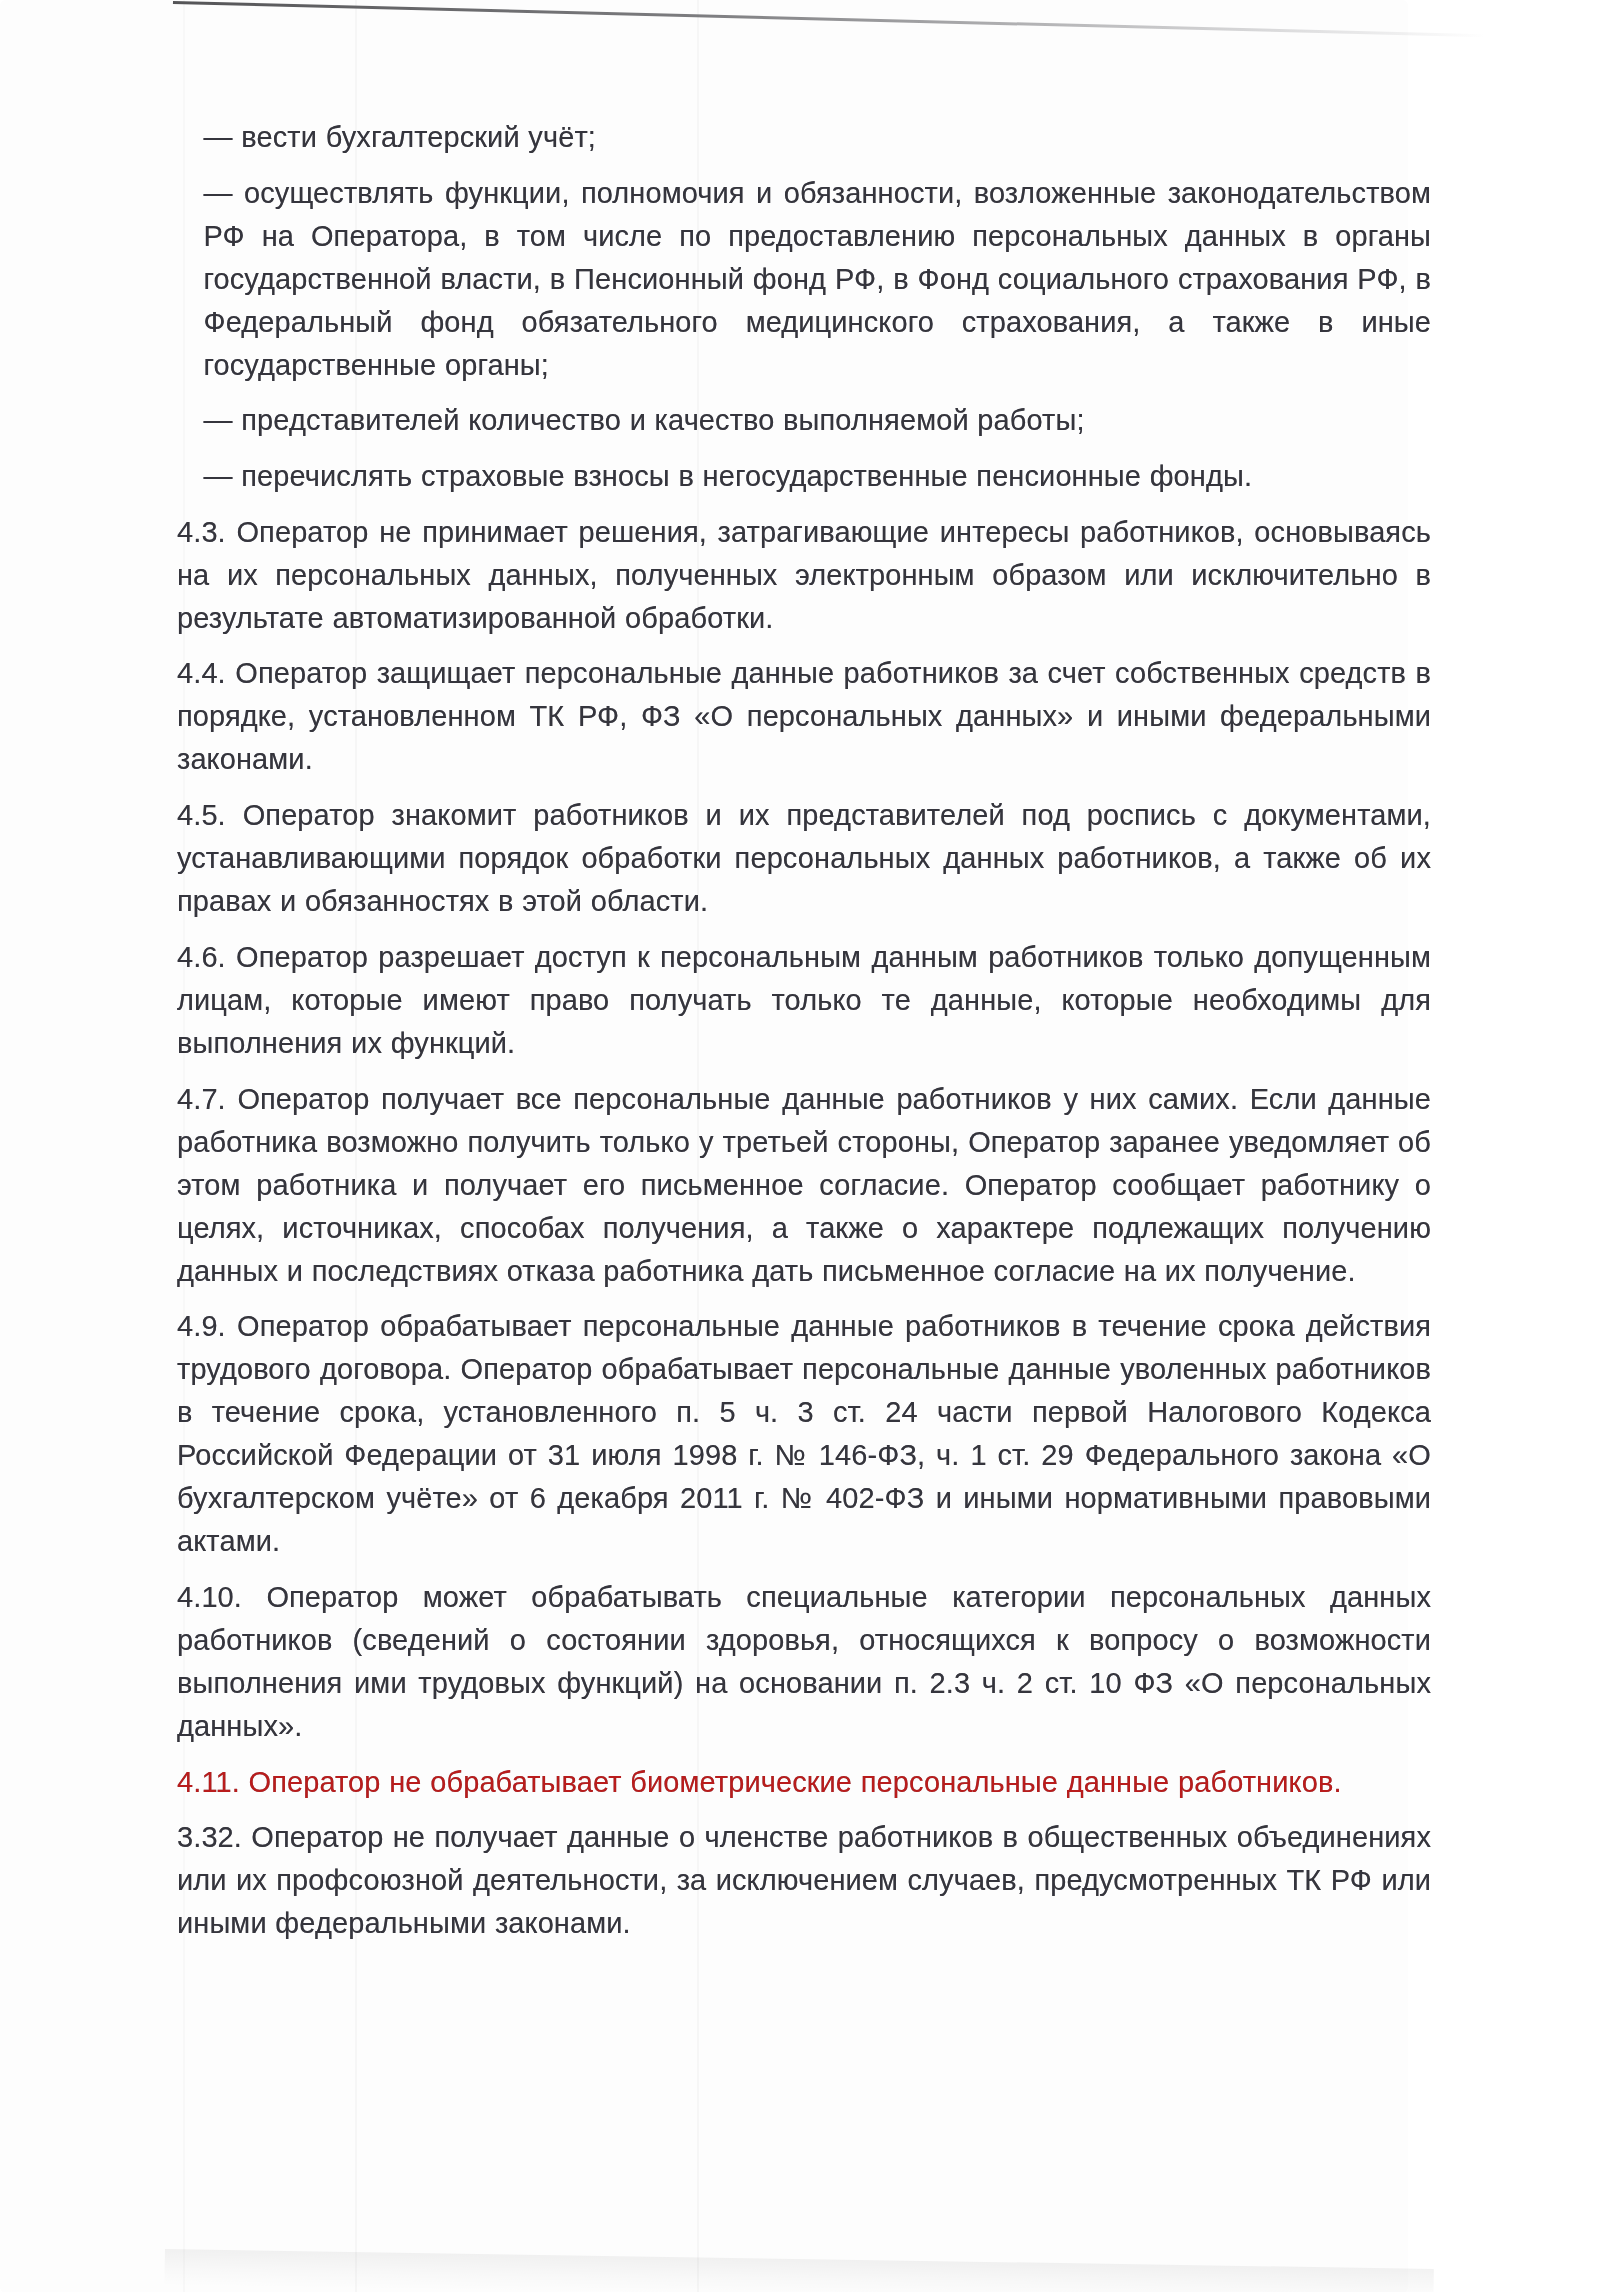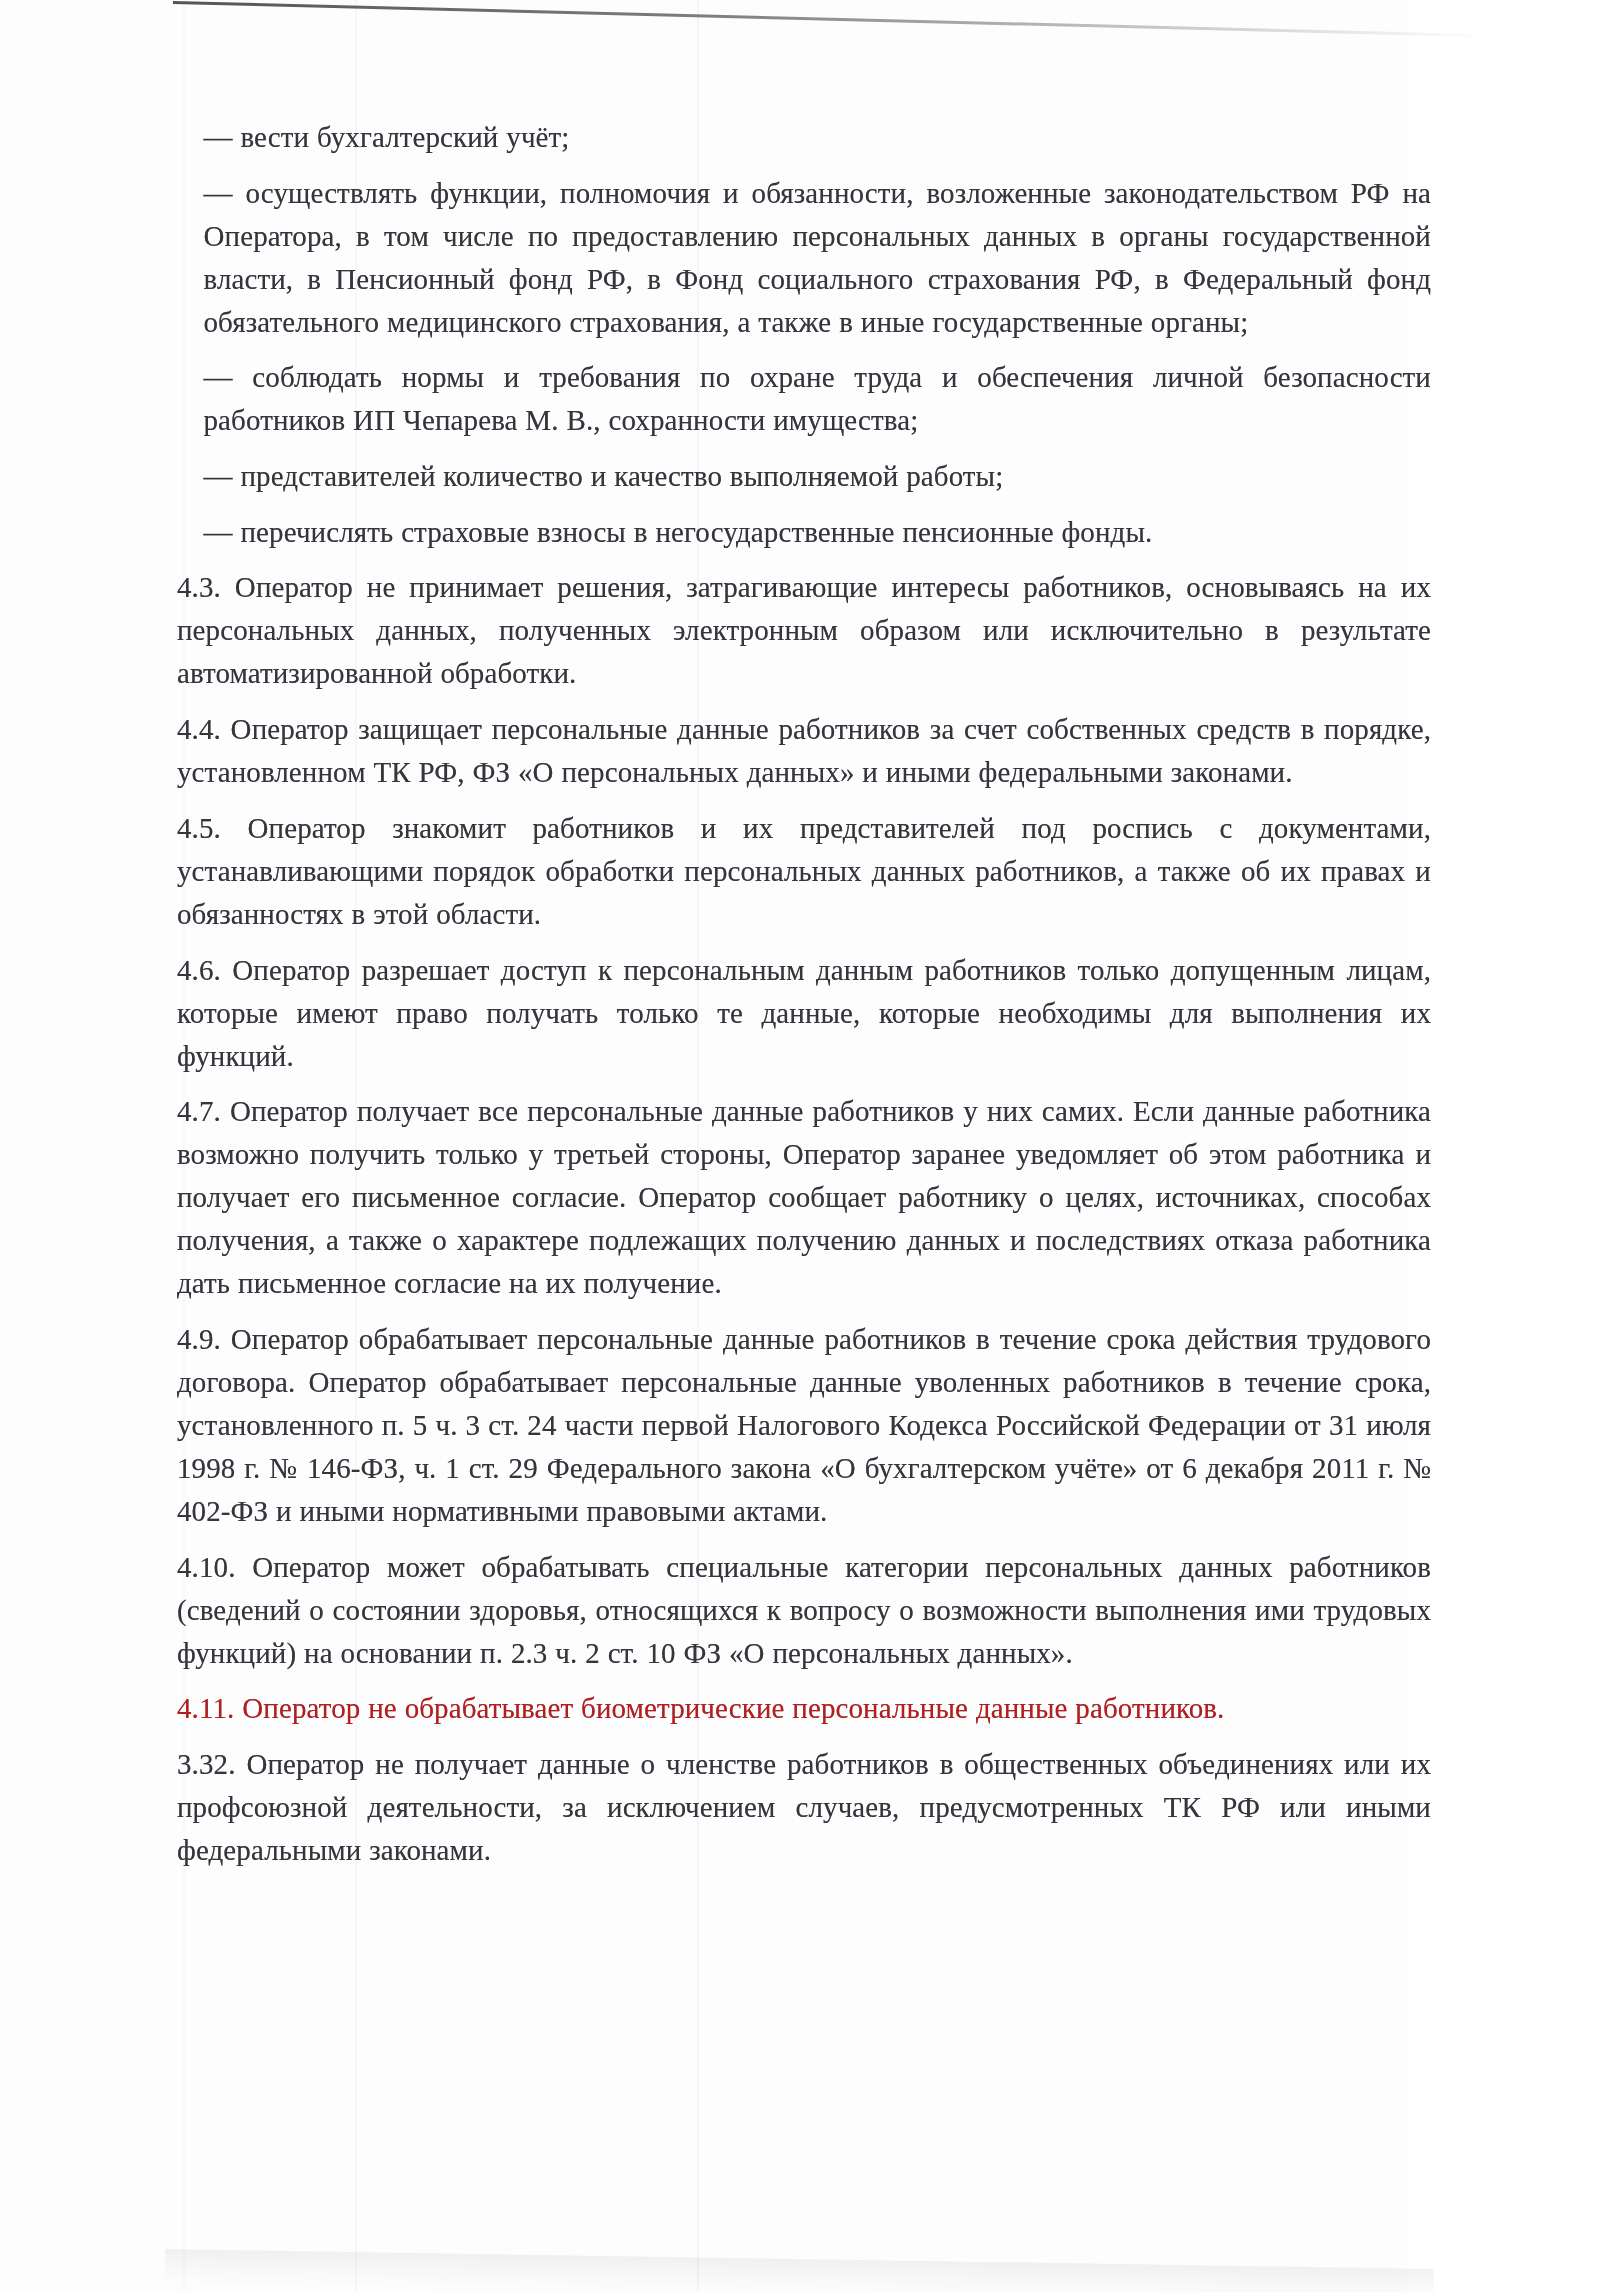--- a/index.html
+++ b/index.html
@@ -8,21 +8,21 @@
     width: 1623px;
     height: 2293px;
     overflow: hidden;
     background: #ffffff;
   }
   .page {
     position: relative;
     width: 1408px;
     height: 2293px;
     background: #fdfdfd;
-    font-family: Liberation Serif, serif;
+    font-family: Liberation Sans, sans-serif;
     border-radius: 6px;
   }
   .content {
     position: absolute;
     top: 116px;
     left: 177px;
     width: 1254px;
   }
   p.para {
     margin: 0 0 12.7px 0;
@@ -74,21 +74,20 @@
 
 <div class="page" style="background: rgb(253, 253, 253);">
   <div class="artifact top-edge"></div>
   <div class="artifact streak streak-1"></div>
   <div class="artifact streak streak-2"></div>
   <div class="artifact streak streak-3"></div>
 
   <section class="content">
       <p class="para dash" style="color: rgb(53, 53, 61);"><span class="num">—</span> <span class="txt">вести бухгалтерский учёт;</span></p>
       <p class="para dash" style="color: rgb(53, 53, 61);"><span class="num">—</span> <span class="txt">осуществлять функции, полномочия и обязанности, возложенные законодательством РФ на Оператора, в том числе по предоставлению персональных данных в органы государственной власти, в Пенсионный фонд РФ, в Фонд социального страхования РФ, в Федеральный фонд обязательного медицинского страхования, а также в иные государственные органы;</span></p>
-      <p class="para dash" style="color: rgb(53, 53, 61);"><span class="num">—</span> <span class="txt">соблюдать нормы и требования по охране труда и обеспечения личной безопасности работников ИП Чепарева М. В., сохранности имущества;</span></p>
       <p class="para dash" style="color: rgb(53, 53, 61);"><span class="num">—</span> <span class="txt">представителей количество и качество выполняемой работы;</span></p>
       <p class="para dash" style="color: rgb(53, 53, 61);"><span class="num">—</span> <span class="txt">перечислять страховые взносы в негосударственные пенсионные фонды.</span></p>
       <p class="para clause" style="color: rgb(53, 53, 61);"><span class="num">4.3.</span> <span class="txt">Оператор не принимает решения, затрагивающие интересы работников, основываясь на их персональных данных, полученных электронным образом или исключительно в результате автоматизированной обработки.</span></p>
       <p class="para clause" style="color: rgb(53, 53, 61);"><span class="num">4.4.</span> <span class="txt">Оператор защищает персональные данные работников за счет собственных средств в порядке, установленном ТК РФ, ФЗ «О персональных данных» и иными федеральными законами.</span></p>
       <p class="para clause" style="color: rgb(53, 53, 61);"><span class="num">4.5.</span> <span class="txt">Оператор знакомит работников и их представителей под роспись с документами, устанавливающими порядок обработки персональных данных работников, а также об их правах и обязанностях в этой области.</span></p>
       <p class="para clause" style="color: rgb(53, 53, 61);"><span class="num">4.6.</span> <span class="txt">Оператор разрешает доступ к персональным данным работников только допущенным лицам, которые имеют право получать только те данные, которые необходимы для выполнения их функций.</span></p>
       <p class="para clause" style="color: rgb(53, 53, 61);"><span class="num">4.7.</span> <span class="txt">Оператор получает все персональные данные работников у них самих. Если данные работника возможно получить только у третьей стороны, Оператор заранее уведомляет об этом работника и получает его письменное согласие. Оператор сообщает работнику о целях, источниках, способах получения, а также о характере подлежащих получению данных и последствиях отказа работника дать письменное согласие на их получение.</span></p>
       <p class="para clause" style="color: rgb(53, 53, 61);"><span class="num">4.9.</span> <span class="txt">Оператор обрабатывает персональные данные работников в течение срока действия трудового договора. Оператор обрабатывает персональные данные уволенных работников в течение срока, установленного п. 5 ч. 3 ст. 24 части первой Налогового Кодекса Российской Федерации от 31 июля 1998 г. № 146-ФЗ, ч. 1 ст. 29 Федерального закона «О бухгалтерском учёте» от 6 декабря 2011 г. № 402-ФЗ и иными нормативными правовыми актами.</span></p>
       <p class="para clause" style="color: rgb(53, 53, 61);"><span class="num">4.10.</span> <span class="txt">Оператор может обрабатывать специальные категории персональных данных работников (сведений о состоянии здоровья, относящихся к вопросу о возможности выполнения ими трудовых функций) на основании п. 2.3 ч. 2 ст. 10 ФЗ «О персональных данных».</span></p>
       <p class="para clause" style="color: #b91c1c;"><span class="num">4.11.</span> <span class="txt">Оператор не обрабатывает биометрические персональные данные работников.</span></p>

